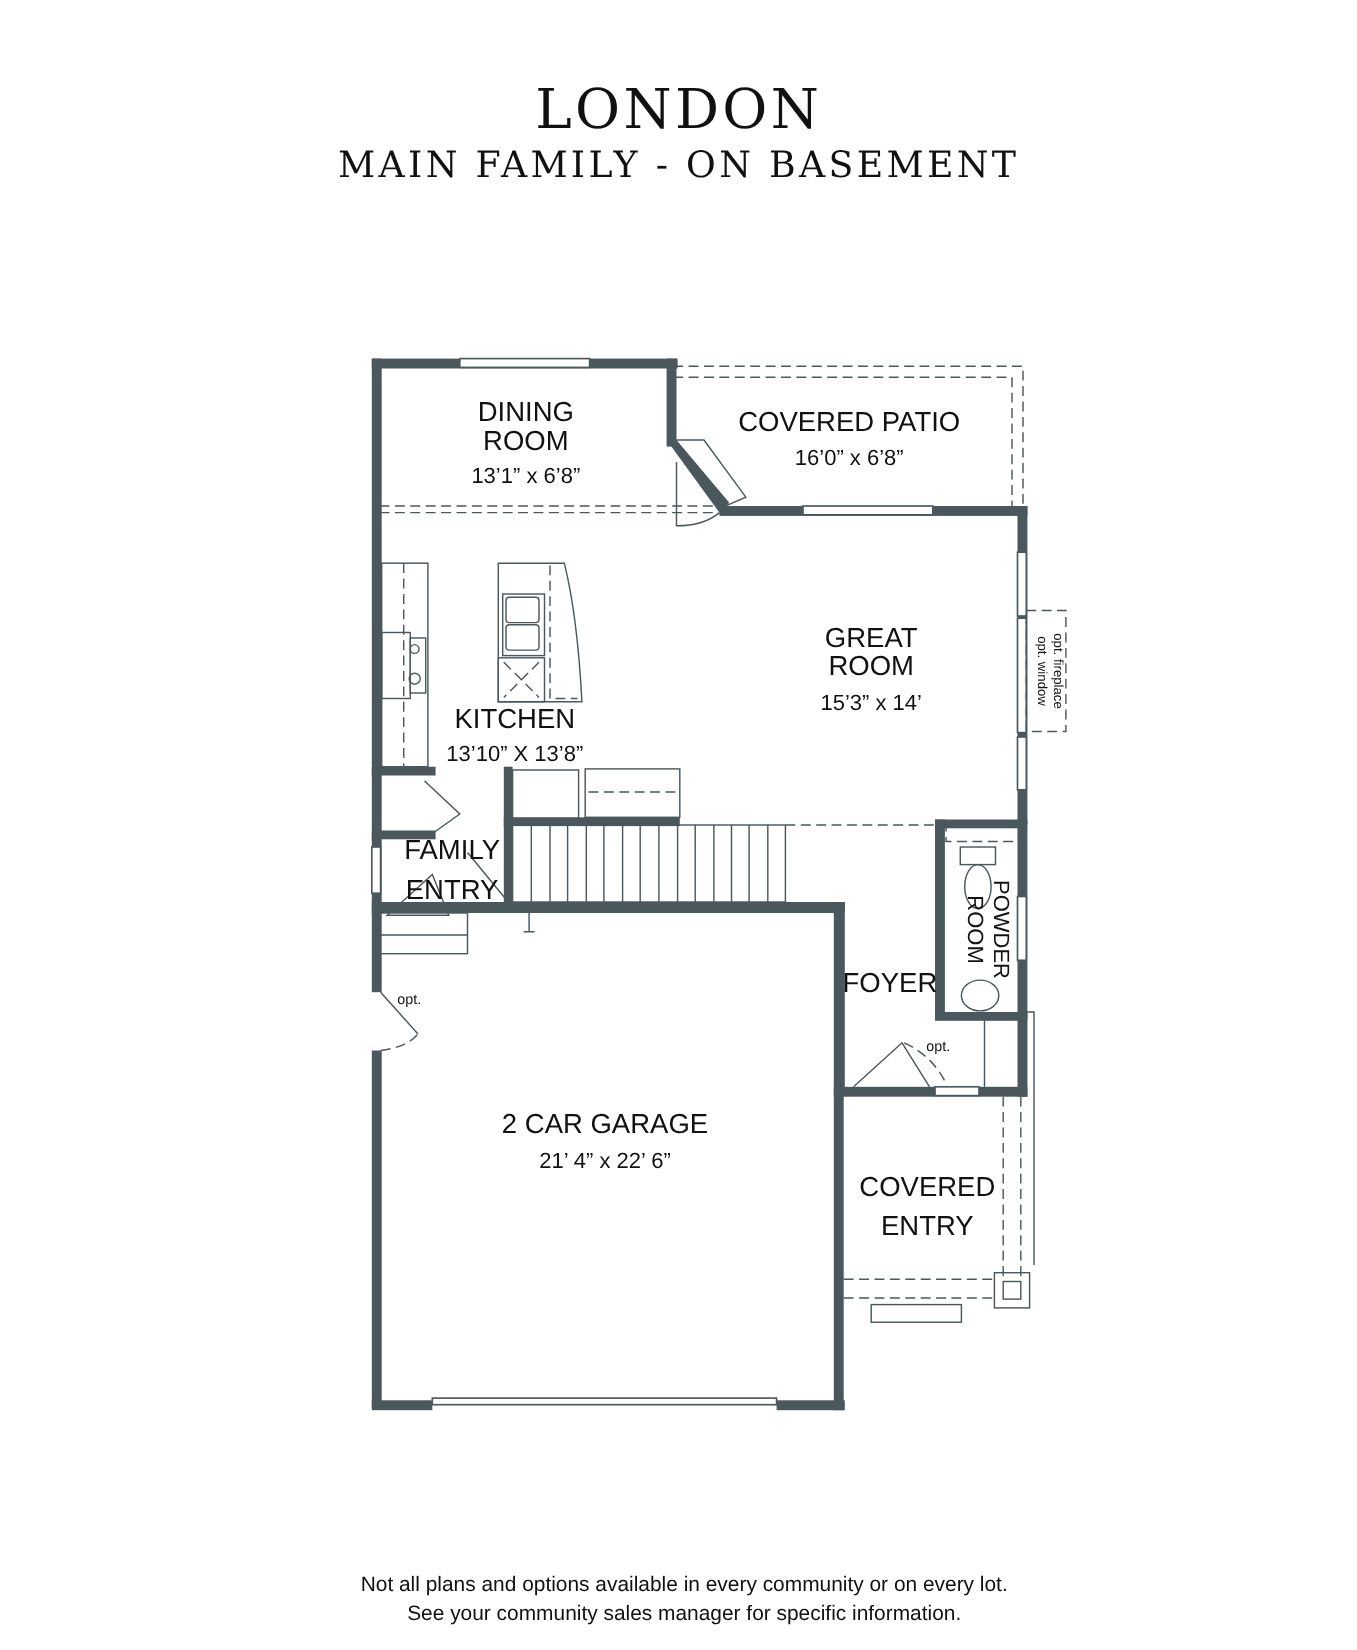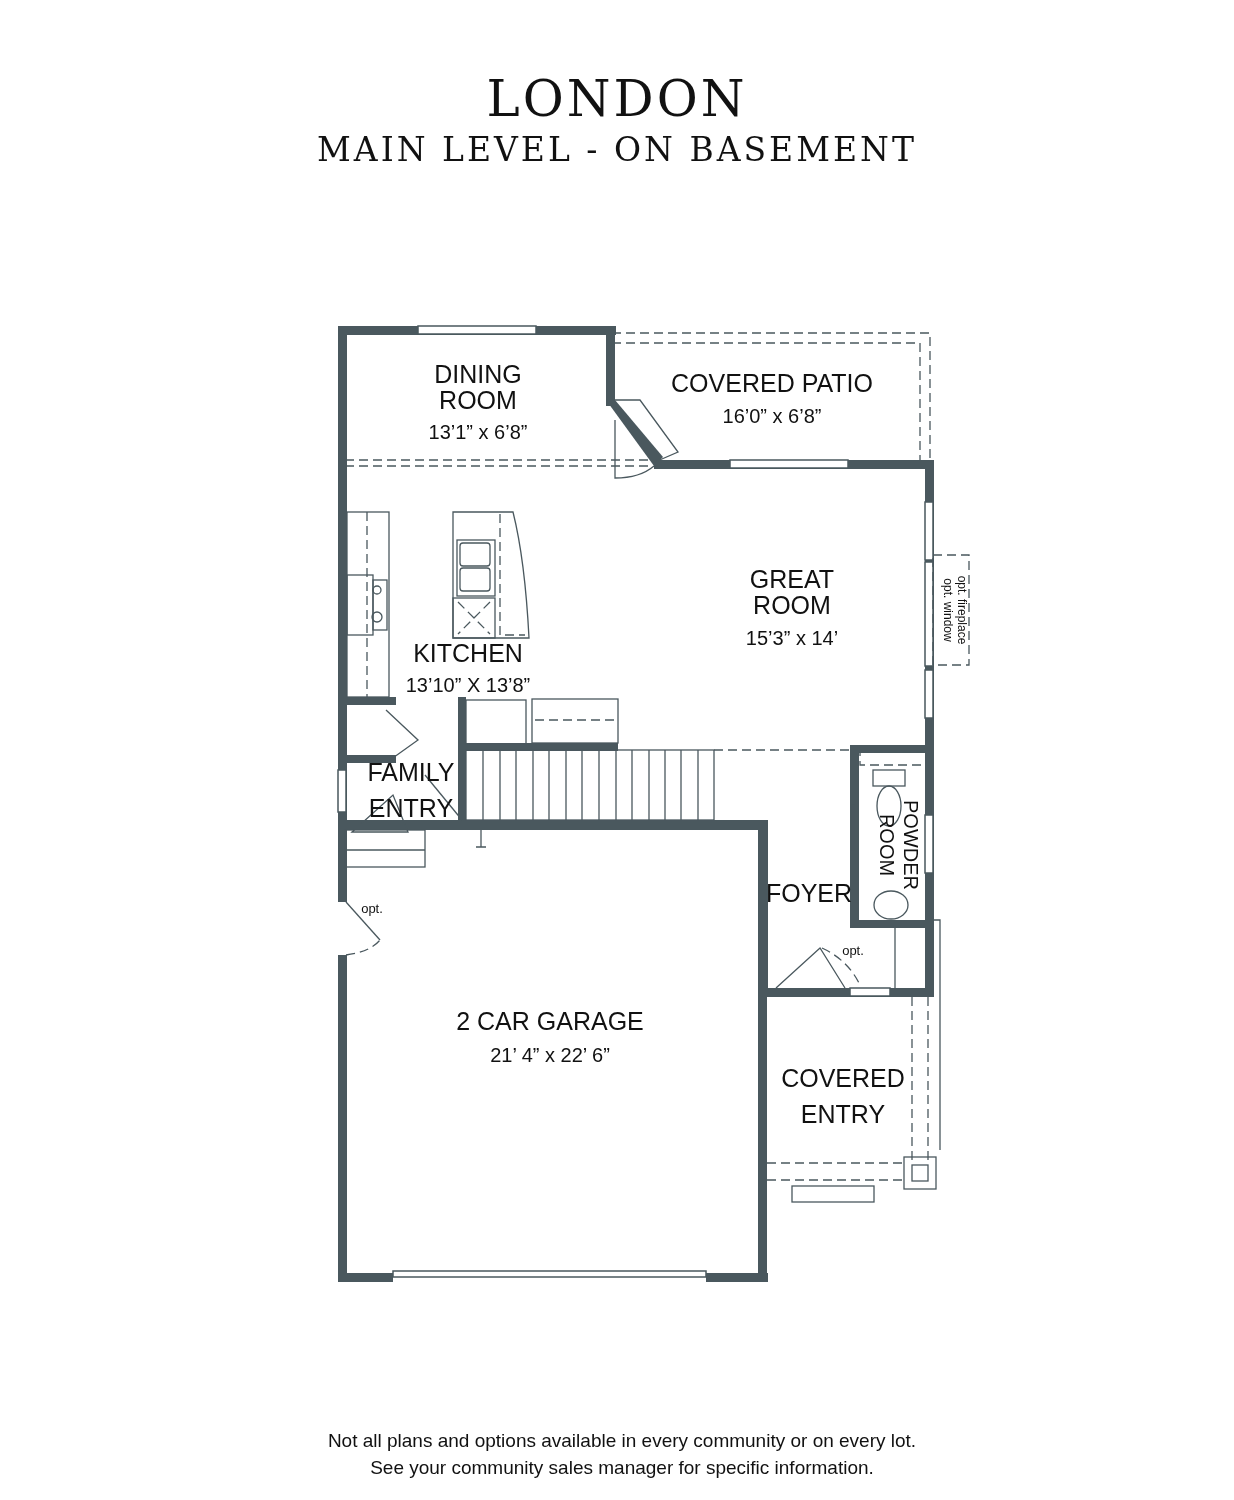--- a/index.html
+++ b/index.html
@@ -13,21 +13,21 @@
   .wall { fill:#4a585e; }
   .thin { fill:none; stroke:#4a585e; stroke-width:1.3; }
   .dash { fill:none; stroke:#4a585e; stroke-width:1.3; stroke-dasharray:9 5; }
   .win { fill:#fff; stroke:#4a585e; stroke-width:1.5; }
   .lbl { font-family:"Liberation Sans", sans-serif; fill:#111; text-anchor:middle; }
 </style>
 </head>
 <body>
 
 <div class="title t1">LONDON</div>
-<div class="title t2">MAIN LEVEL - ON BASEMENT</div>
+<div class="title t2">MAIN FAMILY - ON BASEMENT</div>
 
 <svg width="1234" height="1500" viewBox="0 0 1234 1500">
 
   <g>
     <path class="dash" d="M612 333 H930 V462"></path>
     <path class="dash" d="M612 343 H920 V462"></path>
   </g>
 
   <path class="dash" d="M345 460 H650"></path>
   <path class="dash" d="M345 466 H650"></path>

